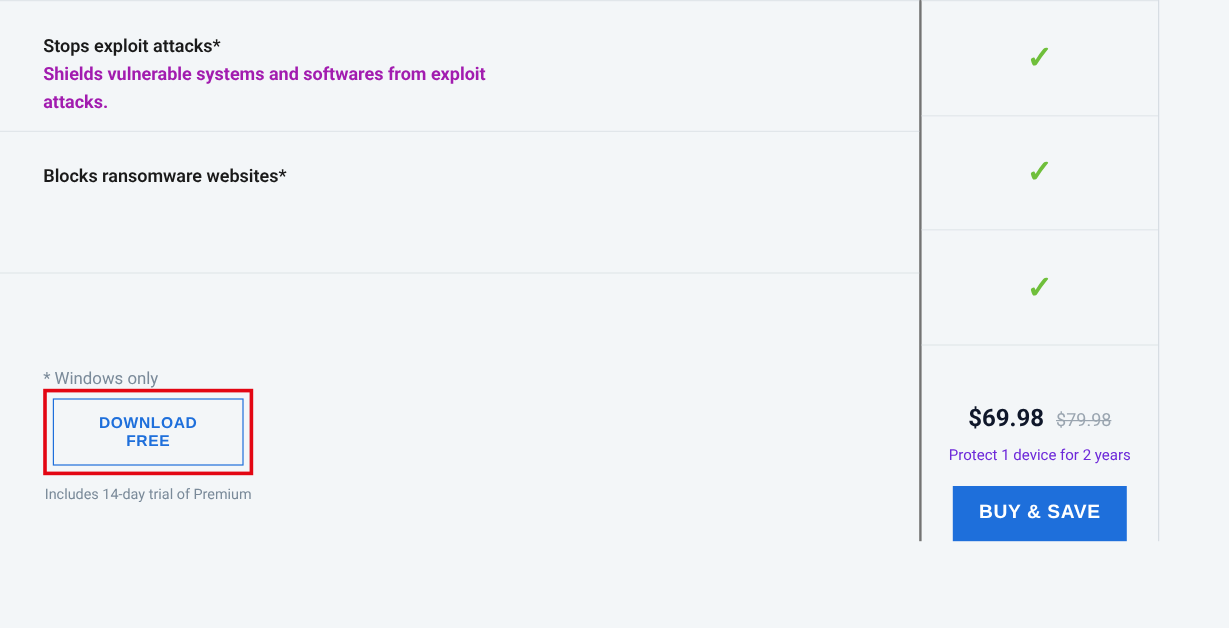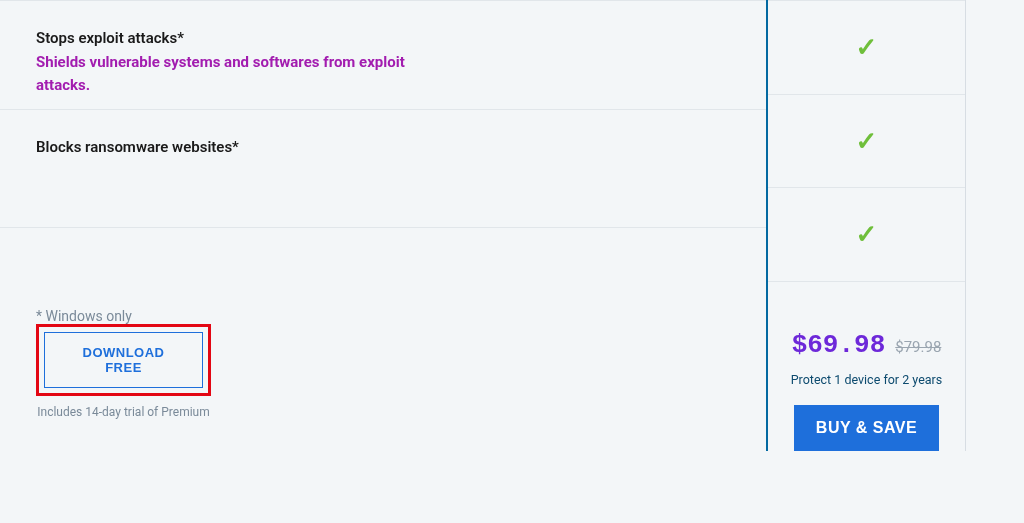--- a/index.html
+++ b/index.html
@@ -94,48 +94,47 @@
       line-height: 1.4;
     }
     .pricing {
       padding: 48px 16px 0 16px;
       text-align: center;
     }
     .price-line {
       margin-bottom: 12px;
     }
     .price-main {
-      font-size: 26px;
+      font-size: 20px;
       font-weight: 700;
-      color: #6d28d9;
+      color: #0f172a;
       margin-right: 10px;
-      font-family: Liberation Mono, monospace;
     }
     .price-old {
       font-size: 15px;
       color: #9aa5b0;
       text-decoration: line-through;
     }
     .price-desc {
       font-size: 12.5px;
-      color: #0c4a6e;
+      color: #6d28d9;
       margin-bottom: 18px;
     }
     .buy-btn {
       background: #1e6fdb;
       color: #fff;
       border: none;
       font-size: 16px;
       font-weight: 700;
       letter-spacing: 0.5px;
       padding: 14px 22px;
       cursor: pointer;
     }
     .rows-wrap { display:flex; width:100%; }
-    .rows-left { width:768px; border-right:2px solid #0369a1; }
+    .rows-left { width:768px; border-right:2px solid #737373; }
     .rows-right { width:198px; border-right:1px solid #d7dde3; display:flex; flex-direction:column; }
     .rows-right .check-cell { flex:1; }
     .row0 { height:110px; }
     .row1 { height:118px; }
     .row2 { height:110px; }
   </style>
 </head>
 <body>
 
 <div class="container">

